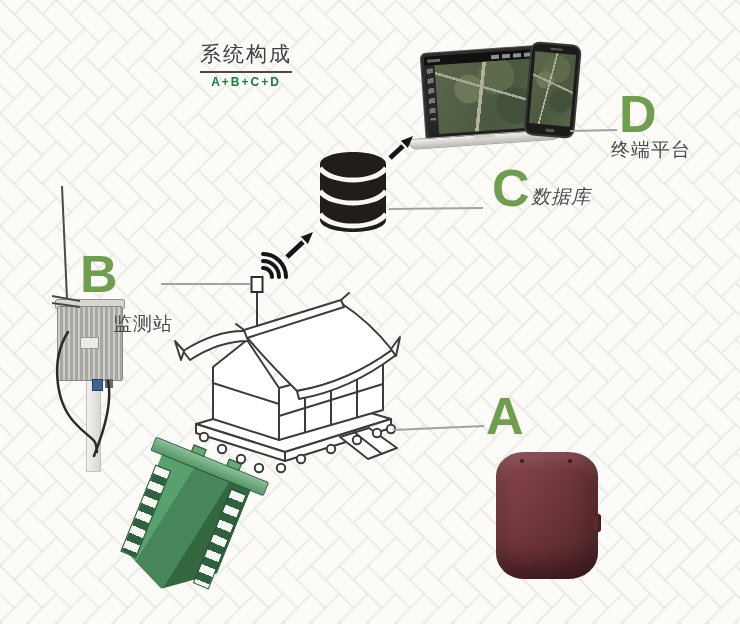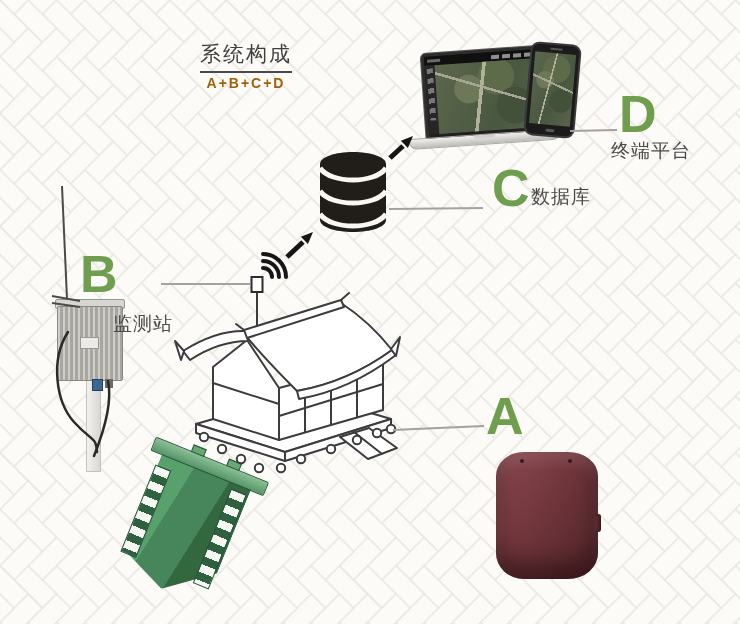--- a/index.html
+++ b/index.html
@@ -5,33 +5,33 @@
   html,body{margin:0;padding:0;}
   body{font-family:"Liberation Sans",sans-serif;background:#ffffff;}
   .stage{position:relative;width:740px;height:624px;overflow:hidden;background:#fcfbf8;}
   .bg{position:absolute;left:0;top:0;z-index:0;}
   .overlay{position:absolute;left:0;top:0;z-index:5;pointer-events:none;}
 
   
   .title-block{position:absolute;left:198px;top:40px;z-index:4;width:96px;text-align:center;}
   .title-main{font-size:21px;letter-spacing:2px;color:#3f3f3f;font-weight:400;}
   .title-underline{margin:3px auto 2px auto;width:92px;border-bottom:2px solid #4a4a4a;}
-  .title-formula{font-size:14px;font-weight:700;letter-spacing:2px;color:#a16207;}
+  .title-formula{font-size:12px;font-weight:700;letter-spacing:2px;color:#15803d;}
 
   
   .node-letter{position:absolute;z-index:6;font-size:52px;line-height:1;font-weight:700;color:#6f9e4f;}
   .node-label{position:absolute;z-index:6;font-size:19px;line-height:1.2;color:#4a4a4a;letter-spacing:1px;}
   .letter-a{left:486px;top:390px;}
   .label-a{left:527px;top:409px;}
   .letter-b{left:80px;top:248px;}
   .label-b{left:113px;top:265px;margin-top:48px;}
   .letter-c{left:492px;top:162px;}
-  .label-c{left:531px;top:186px;}
+  .label-c{left:531px;top:186px;font-style:italic;}
   .letter-d{left:619px;top:88px;}
-  .label-d{left:611px;top:140px;}
+  .label-d{left:611px;top:140px;font-family:Liberation Mono, monospace;}
 
   
   .laptop{position:absolute;left:406px;top:50px;width:150px;height:100px;z-index:2;transform:rotate(-4deg);}
   .lap-screen{position:absolute;left:18px;top:0;width:118px;height:84px;background:#202020;
     border:3px solid #2e2e2e;border-radius:5px 5px 2px 2px;box-shadow:0 0 0 1px #5a5a58;}
   .lap-toolbar{height:9px;background:#101010;display:flex;align-items:center;}
   .lap-logo{width:13px;height:3px;background:#6a6a6a;margin-left:3px;}
   .lap-chips{margin-left:auto;margin-right:3px;width:48px;height:4px;
     background:repeating-linear-gradient(90deg,#8f8f8f 0 8px,transparent 8px 11px);}
   .lap-main{display:flex;height:69px;}

